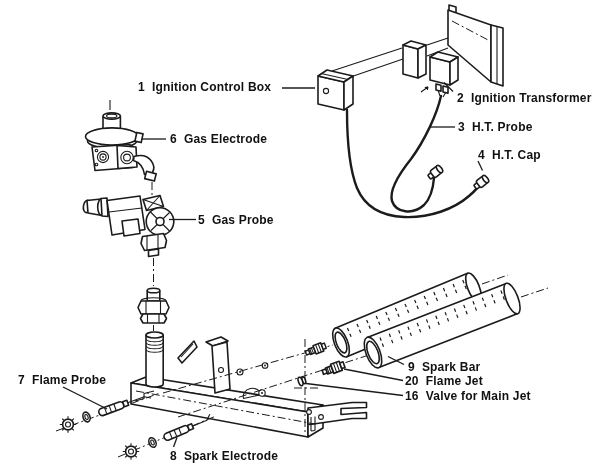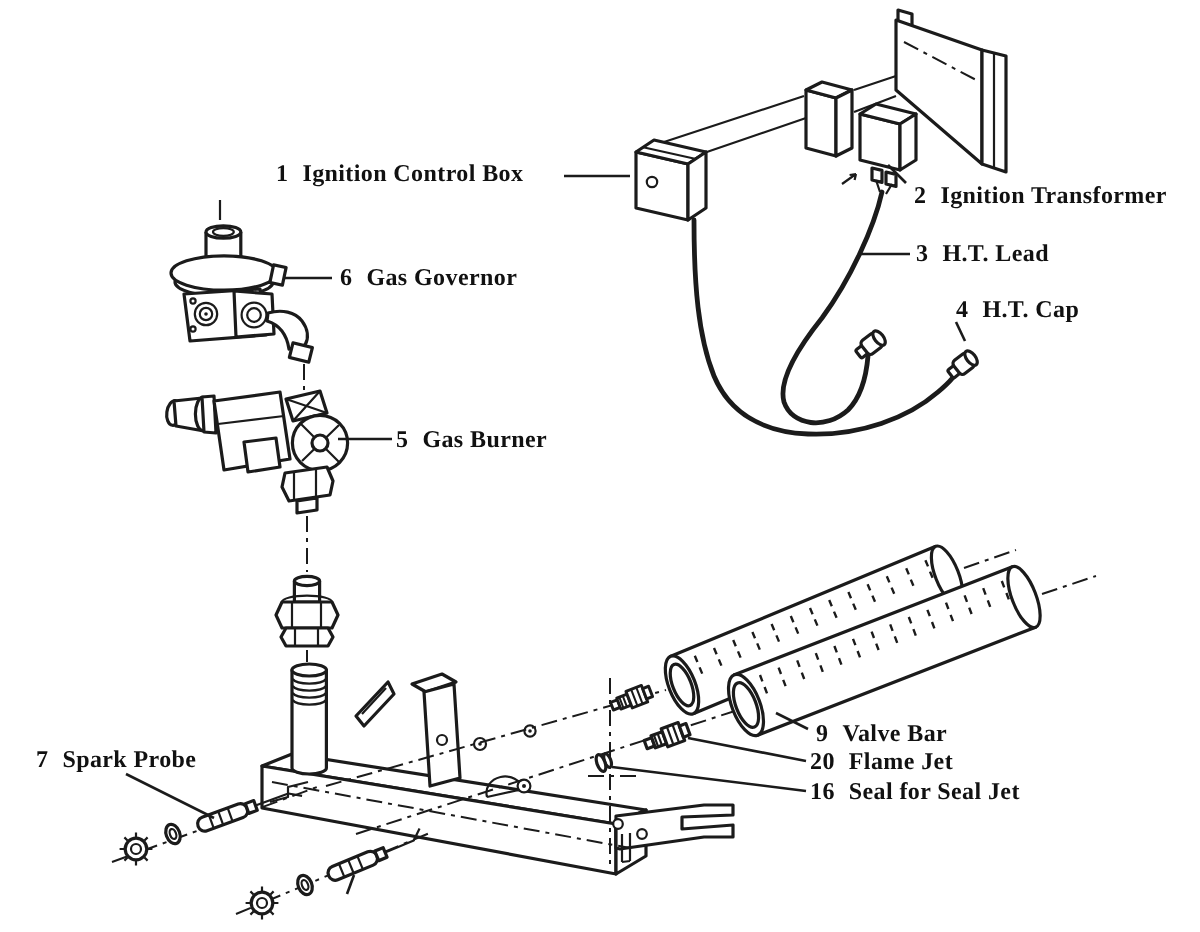--- a/index.html
+++ b/index.html
@@ -1,17 +1,17 @@
 <!DOCTYPE html>
 <html><head>
 <meta charset="utf-8">
 <style>
   html,body{margin:0;padding:0;background:#e8e8e8}
   .canvas{position:relative;width:600px;height:466px;background:#fff;overflow:hidden;
-          font-family:Liberation Serif, serif}
+          font-family:Liberation Sans, sans-serif}
   .canvas svg{position:absolute;left:0;top:0}
   .lbl{position:absolute;transform:translateY(-50%);font-weight:bold;font-size:12px;
        color:#111;white-space:nowrap;letter-spacing:.2px}
   .lbl .num{display:inline-block;margin-right:7px}
   
   .o{fill:#fff;stroke:#1b1b1b;stroke-width:1.6;stroke-linejoin:round}
   .d{fill:none;stroke:#1b1b1b;stroke-width:1.1;stroke-linejoin:round}
   .dw{fill:#fff;stroke:#1b1b1b;stroke-width:1.1}
   .w{fill:none;stroke:#1b1b1b;stroke-width:2.4;stroke-linecap:round}
   .cl{fill:none;stroke:#1b1b1b;stroke-width:1;stroke-dasharray:8 3 2 3}
@@ -270,21 +270,22 @@
     <path class="ld" d="M63,387 L107,409"></path>
     <path class="ld" d="M177,437.5 L173.5,447"></path>
     <path class="ld" d="M404,364.5 L388,356.5"></path>
     <path class="ld" d="M403,380.5 L344,369"></path>
     <path class="ld" d="M403,395.5 L306,383.5"></path>
   </g>
 </svg>
 
   <div class="lbl" style="left:138px;top:87px"><span class="num">1</span><span>Ignition Control Box</span></div>
   <div class="lbl" style="left:457px;top:98px"><span class="num">2</span><span>Ignition Transformer</span></div>
-  <div class="lbl" style="left:458px;top:127px"><span class="num">3</span><span>H.T. Lead</span></div>
+  <div class="lbl" style="left:458px;top:127px"><span class="num">3</span><span>H.T. Probe</span></div>
   <div class="lbl" style="left:478px;top:155px"><span class="num">4</span><span>H.T. Cap</span></div>
-  <div class="lbl" style="left:198px;top:220px"><span class="num">5</span><span>Gas Burner</span></div>
-  <div class="lbl" style="left:170px;top:139px"><span class="num">6</span><span>Gas Governor</span></div>
-  <div class="lbl" style="left:18px;top:380px"><span class="num">7</span><span>Spark Probe</span></div>
-  <div class="lbl" style="left:408px;top:367px"><span class="num">9</span><span>Valve Bar</span></div>
+  <div class="lbl" style="left:198px;top:220px"><span class="num">5</span><span>Gas Probe</span></div>
+  <div class="lbl" style="left:170px;top:139px"><span class="num">6</span><span>Gas Electrode</span></div>
+  <div class="lbl" style="left:18px;top:380px"><span class="num">7</span><span>Flame Probe</span></div>
+  <div class="lbl" style="left:170px;top:456px"><span class="num">8</span><span>Spark Electrode</span></div>
+  <div class="lbl" style="left:408px;top:367px"><span class="num">9</span><span>Spark Bar</span></div>
   <div class="lbl" style="left:405px;top:381px"><span class="num">20</span><span>Flame Jet</span></div>
-  <div class="lbl" style="left:405px;top:396px"><span class="num">16</span><span>Seal for Seal Jet</span></div>
+  <div class="lbl" style="left:405px;top:396px"><span class="num">16</span><span>Valve for Main Jet</span></div>
 </div>
 
 </body></html>

